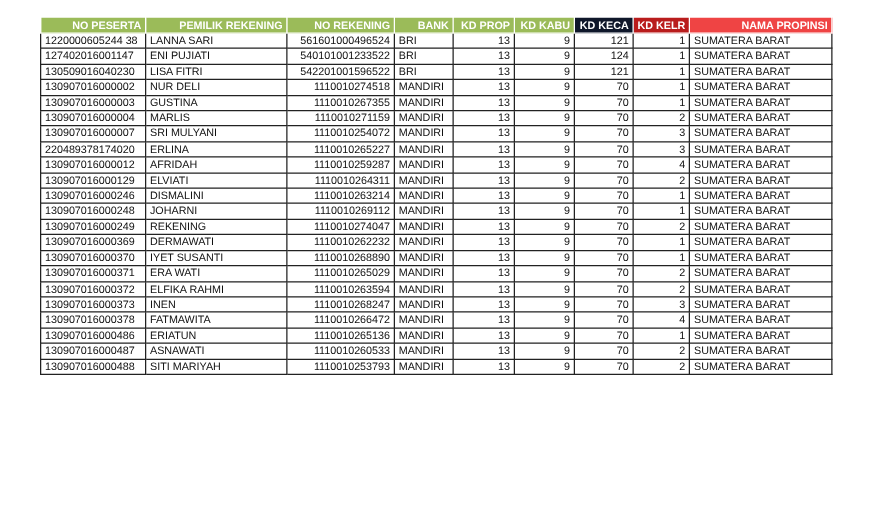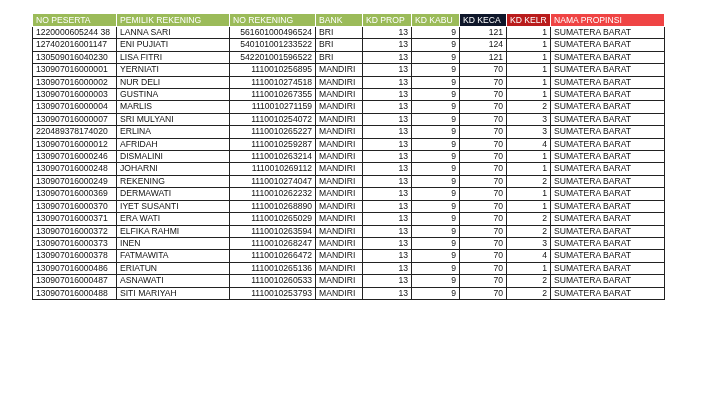--- a/index.html
+++ b/index.html
@@ -8,22 +8,22 @@
     position: absolute; left: 32px; top: 13px;
     border-collapse: collapse;
     font-family: "Liberation Sans", sans-serif;
     font-size: 8.6px;
     color: #111;
     table-layout: fixed;
   }
   table.sheet th {
     background: #9bbb59;
     color: #ffffff;
-    font-weight: normal;
-    text-align: left;
+    font-weight: bold;
+    text-align: right;
     padding: 0 3px;
     height: 12px;
     border: 1px solid #ffffff;
     white-space: nowrap;
   }
   table.sheet td {
     border: 1px solid #222;
     padding: 0 3px;
     height: 11.4px;
     line-height: 11.4px;
@@ -88,31 +88,20 @@
         <td class="txt">LISA FITRI</td>
         <td class="num">542201001596522</td>
         <td class="txt">BRI</td>
         <td class="num">13</td>
         <td class="num">9</td>
         <td class="num">121</td>
         <td class="num">1</td>
         <td class="txt">SUMATERA BARAT</td>
       </tr>
       <tr>
-        <td class="txt">130907016000001</td>
-        <td class="txt">YERNIATI</td>
-        <td class="num">1110010256895</td>
-        <td class="txt">MANDIRI</td>
-        <td class="num">13</td>
-        <td class="num">9</td>
-        <td class="num">70</td>
-        <td class="num">1</td>
-        <td class="txt">SUMATERA BARAT</td>
-      </tr>
-      <tr>
         <td class="txt">130907016000002</td>
         <td class="txt">NUR DELI</td>
         <td class="num">1110010274518</td>
         <td class="txt">MANDIRI</td>
         <td class="num">13</td>
         <td class="num">9</td>
         <td class="num">70</td>
         <td class="num">1</td>
         <td class="txt">SUMATERA BARAT</td>
       </tr>
@@ -162,20 +151,31 @@
       </tr>
       <tr>
         <td class="txt">130907016000012</td>
         <td class="txt">AFRIDAH</td>
         <td class="num">1110010259287</td>
         <td class="txt">MANDIRI</td>
         <td class="num">13</td>
         <td class="num">9</td>
         <td class="num">70</td>
         <td class="num">4</td>
+        <td class="txt">SUMATERA BARAT</td>
+      </tr>
+      <tr>
+        <td class="txt">130907016000129</td>
+        <td class="txt">ELVIATI</td>
+        <td class="num">1110010264311</td>
+        <td class="txt">MANDIRI</td>
+        <td class="num">13</td>
+        <td class="num">9</td>
+        <td class="num">70</td>
+        <td class="num">2</td>
         <td class="txt">SUMATERA BARAT</td>
       </tr>
       <tr>
         <td class="txt">130907016000246</td>
         <td class="txt">DISMALINI</td>
         <td class="num">1110010263214</td>
         <td class="txt">MANDIRI</td>
         <td class="num">13</td>
         <td class="num">9</td>
         <td class="num">70</td>

